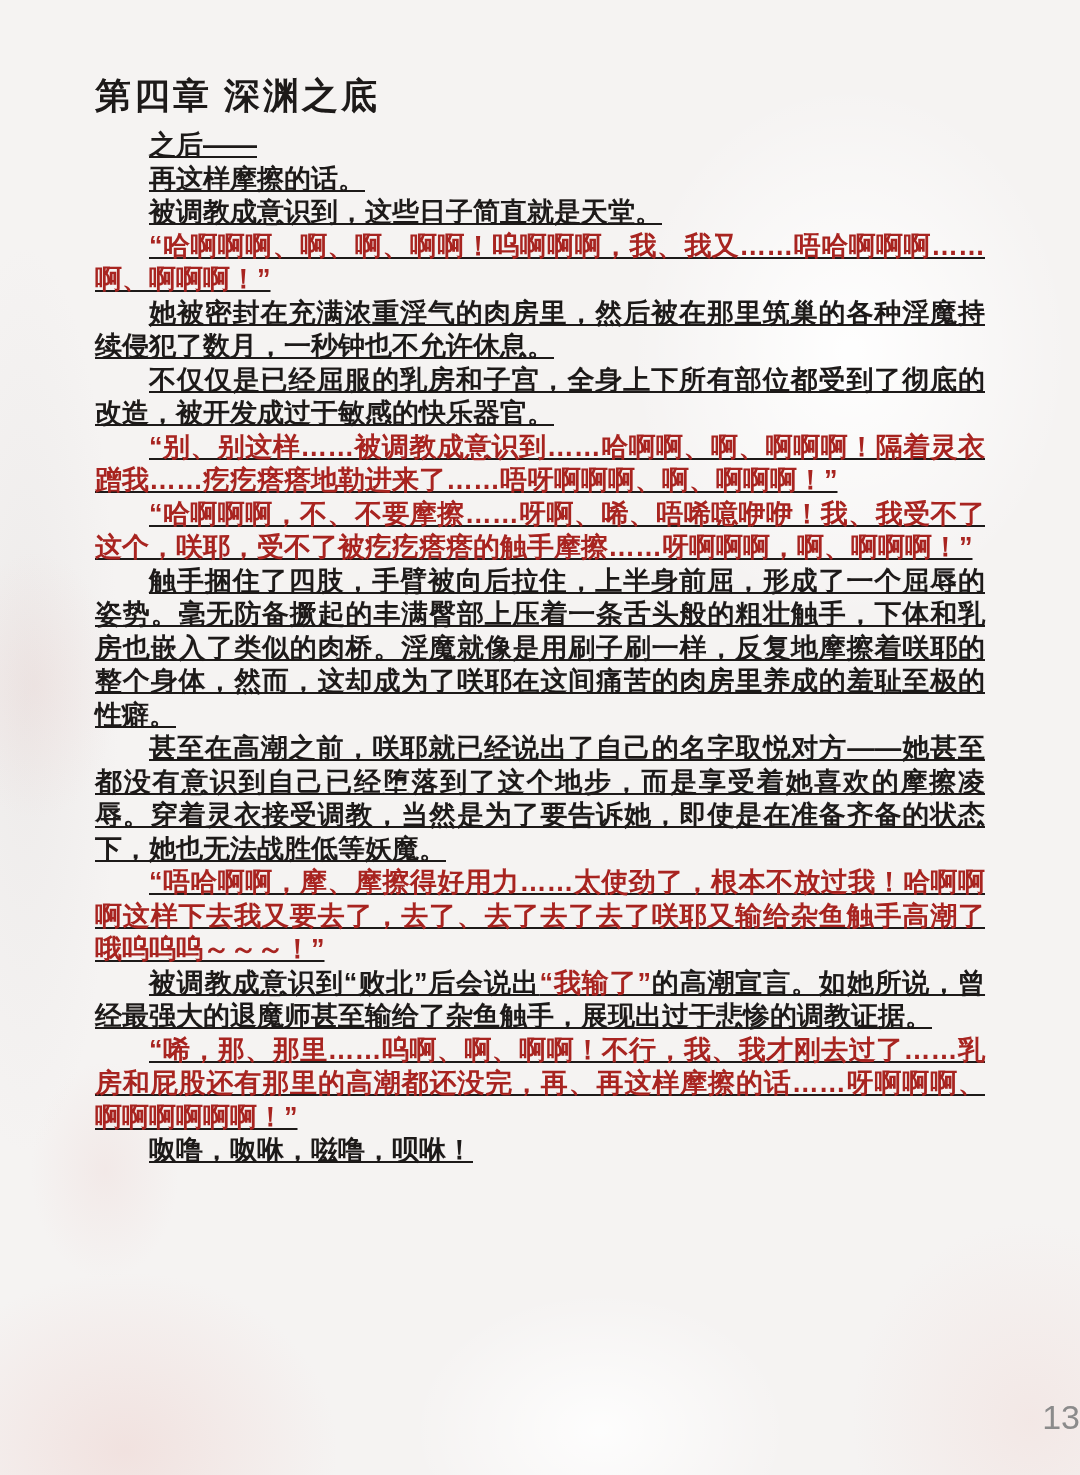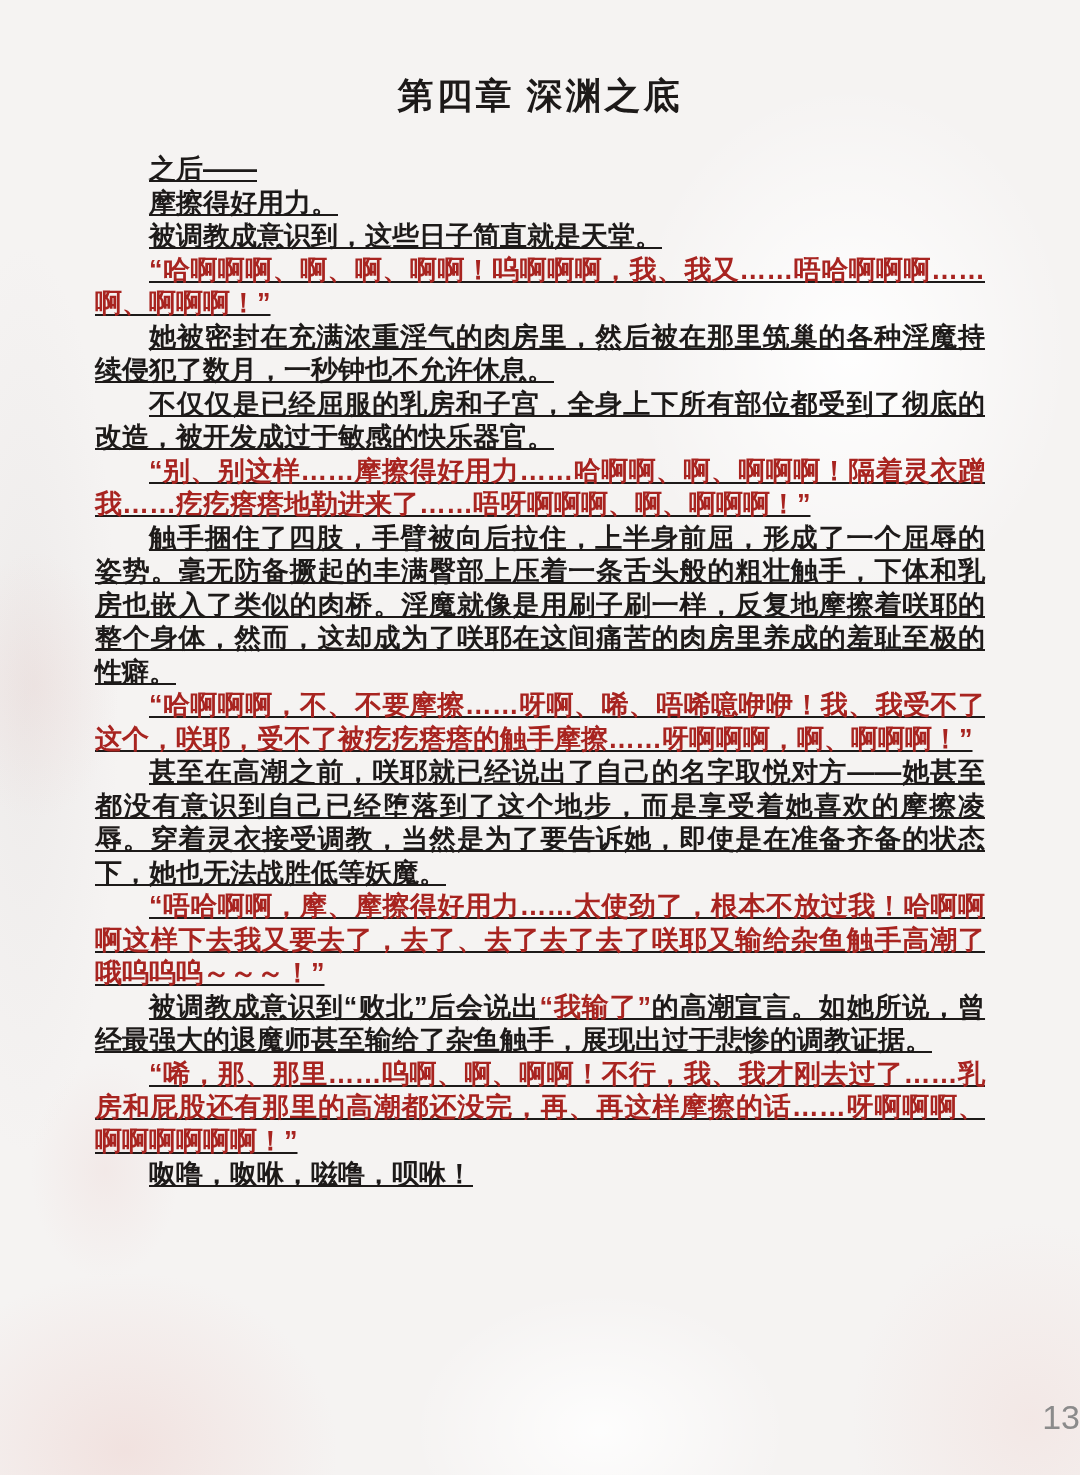--- a/index.html
+++ b/index.html
@@ -37,22 +37,22 @@
     background: radial-gradient(ellipse at center, rgba(228,188,184,0.18) 0%, rgba(228,188,184,0) 70%); }
 
   .page-content {
     position: absolute;
     left: 95px;
     top: 72px;
     width: 890px;
   }
 
   .chapter-title {
-    margin: 0 0 32px 0;
-    text-align: center;
+    margin: 0 0 8px 0;
+    text-align: left;
     font-family: "Liberation Serif", serif;
     font-weight: 700;
     font-size: 36px;
     letter-spacing: 3px;
     color: var(--ink, #1d1a19);
   }
 
   .body-text {
     font-size: 27px;
     line-height: 33.5px;
@@ -89,28 +89,28 @@
 <div class="blob b4"></div>
 <div class="blob b5"></div>
 <div class="blob b6"></div>
 <div class="blob b7"></div>
 
 <div class="page-content">
   <h1 class="chapter-title">第四章 深渊之底</h1>
 
   <div class="body-text">
       <p><span>之后——</span></p>
-      <p><span>摩擦得好用力。</span></p>
+      <p><span>再这样摩擦的话。</span></p>
       <p><span>被调教成意识到，这些日子简直就是天堂。</span></p>
       <p><span class="red">“哈啊啊啊、啊、啊、啊啊！呜啊啊啊，我、我又……唔哈啊啊啊……啊、啊啊啊！”</span></p>
       <p><span>她被密封在充满浓重淫气的肉房里，然后被在那里筑巢的各种淫魔持续侵犯了数月，一秒钟也不允许休息。</span></p>
       <p><span>不仅仅是已经屈服的乳房和子宫，全身上下所有部位都受到了彻底的改造，被开发成过于敏感的快乐器官。</span></p>
-      <p><span class="red">“别、别这样……摩擦得好用力……哈啊啊、啊、啊啊啊！隔着灵衣蹭我……疙疙瘩瘩地勒进来了……唔呀啊啊啊、啊、啊啊啊！”</span></p>
+      <p><span class="red">“别、别这样……被调教成意识到……哈啊啊、啊、啊啊啊！隔着灵衣蹭我……疙疙瘩瘩地勒进来了……唔呀啊啊啊、啊、啊啊啊！”</span></p>
+      <p><span class="red">“哈啊啊啊，不、不要摩擦……呀啊、唏、唔唏噫咿咿！我、我受不了这个，咲耶，受不了被疙疙瘩瘩的触手摩擦……呀啊啊啊，啊、啊啊啊！”</span></p>
       <p><span>触手捆住了四肢，手臂被向后拉住，上半身前屈，形成了一个屈辱的姿势。毫无防备撅起的丰满臀部上压着一条舌头般的粗壮触手，下体和乳房也嵌入了类似的肉桥。淫魔就像是用刷子刷一样，反复地摩擦着咲耶的整个身体，然而，这却成为了咲耶在这间痛苦的肉房里养成的羞耻至极的性癖。</span></p>
-      <p><span class="red">“哈啊啊啊，不、不要摩擦……呀啊、唏、唔唏噫咿咿！我、我受不了这个，咲耶，受不了被疙疙瘩瘩的触手摩擦……呀啊啊啊，啊、啊啊啊！”</span></p>
       <p><span>甚至在高潮之前，咲耶就已经说出了自己的名字取悦对方——她甚至都没有意识到自己已经堕落到了这个地步，而是享受着她喜欢的摩擦凌辱。穿着灵衣接受调教，当然是为了要告诉她，即使是在准备齐备的状态下，她也无法战胜低等妖魔。</span></p>
       <p><span class="red">“唔哈啊啊，摩、摩擦得好用力……太使劲了，根本不放过我！哈啊啊啊这样下去我又要去了，去了、去了去了去了咲耶又输给杂鱼触手高潮了哦呜呜呜～～～！”</span></p>
       <p><span>被调教成意识到“败北”后会说出</span><span class="red">“我输了”</span><span>的高潮宣言。如她所说，曾经最强大的退魔师甚至输给了杂鱼触手，展现出过于悲惨的调教证据。</span></p>
       <p><span class="red">“唏，那、那里……呜啊、啊、啊啊！不行，我、我才刚去过了……乳房和屁股还有那里的高潮都还没完，再、再这样摩擦的话……呀啊啊啊、啊啊啊啊啊啊！”</span></p>
       <p><span>呶噜，呶咻，嗞噜，呗咻！</span></p>
     </div>
 </div>
 
 <div class="page-number">13</div>
 

